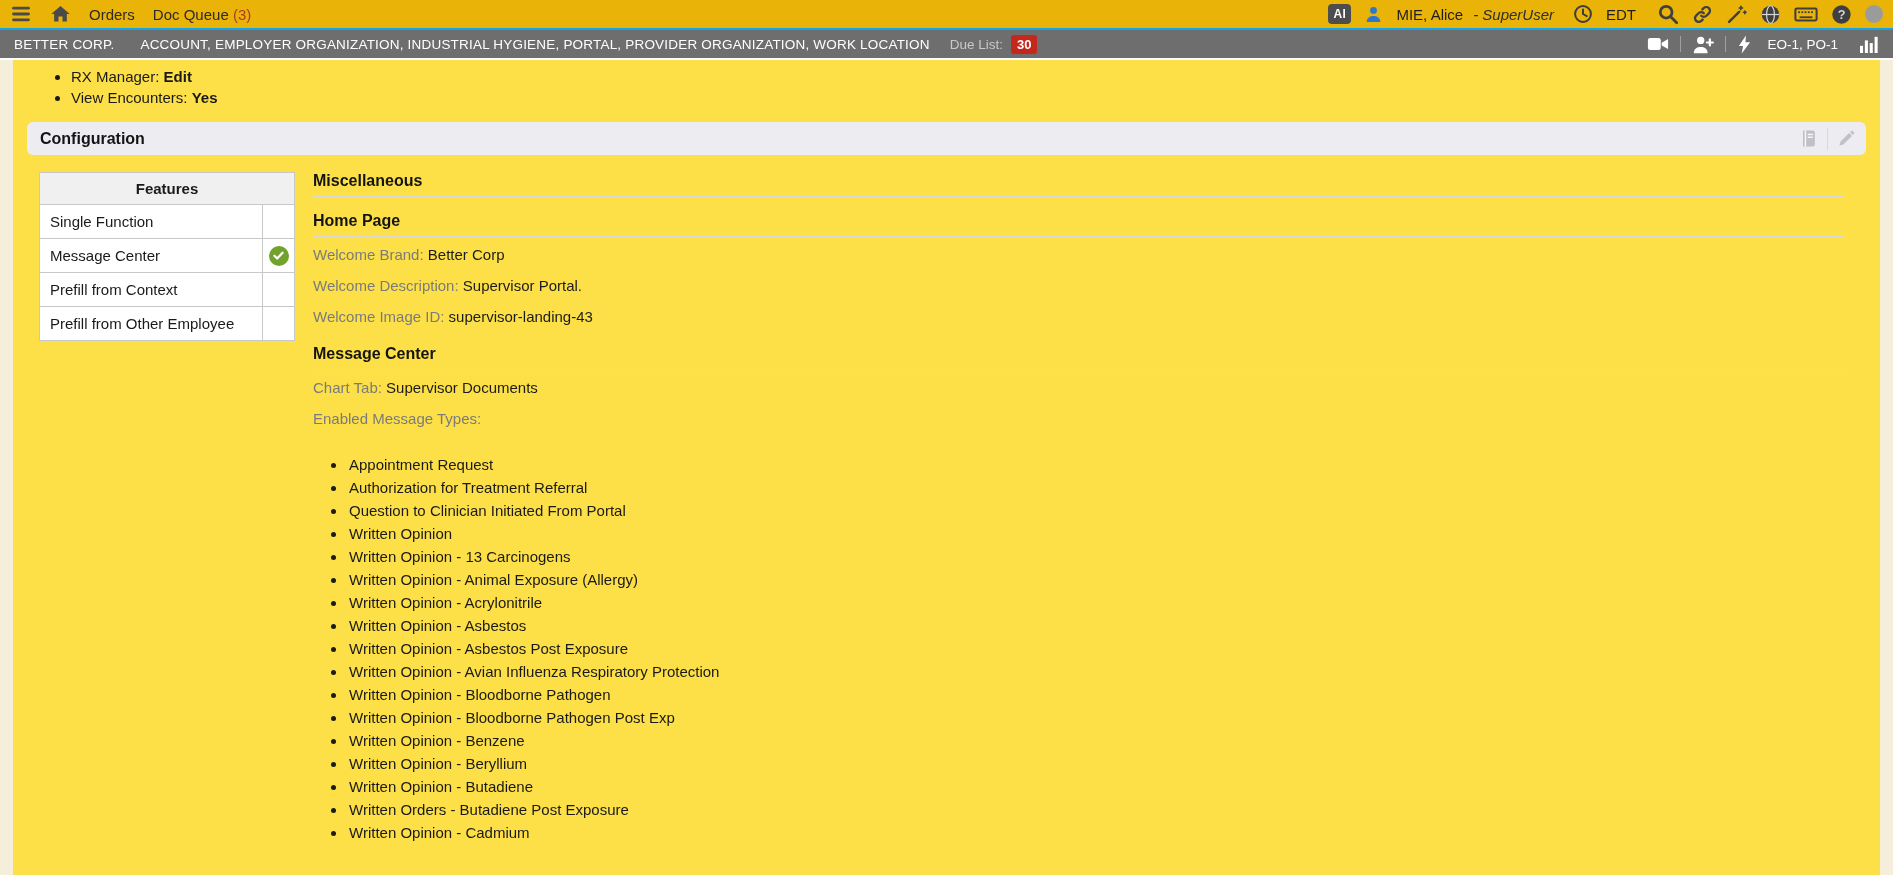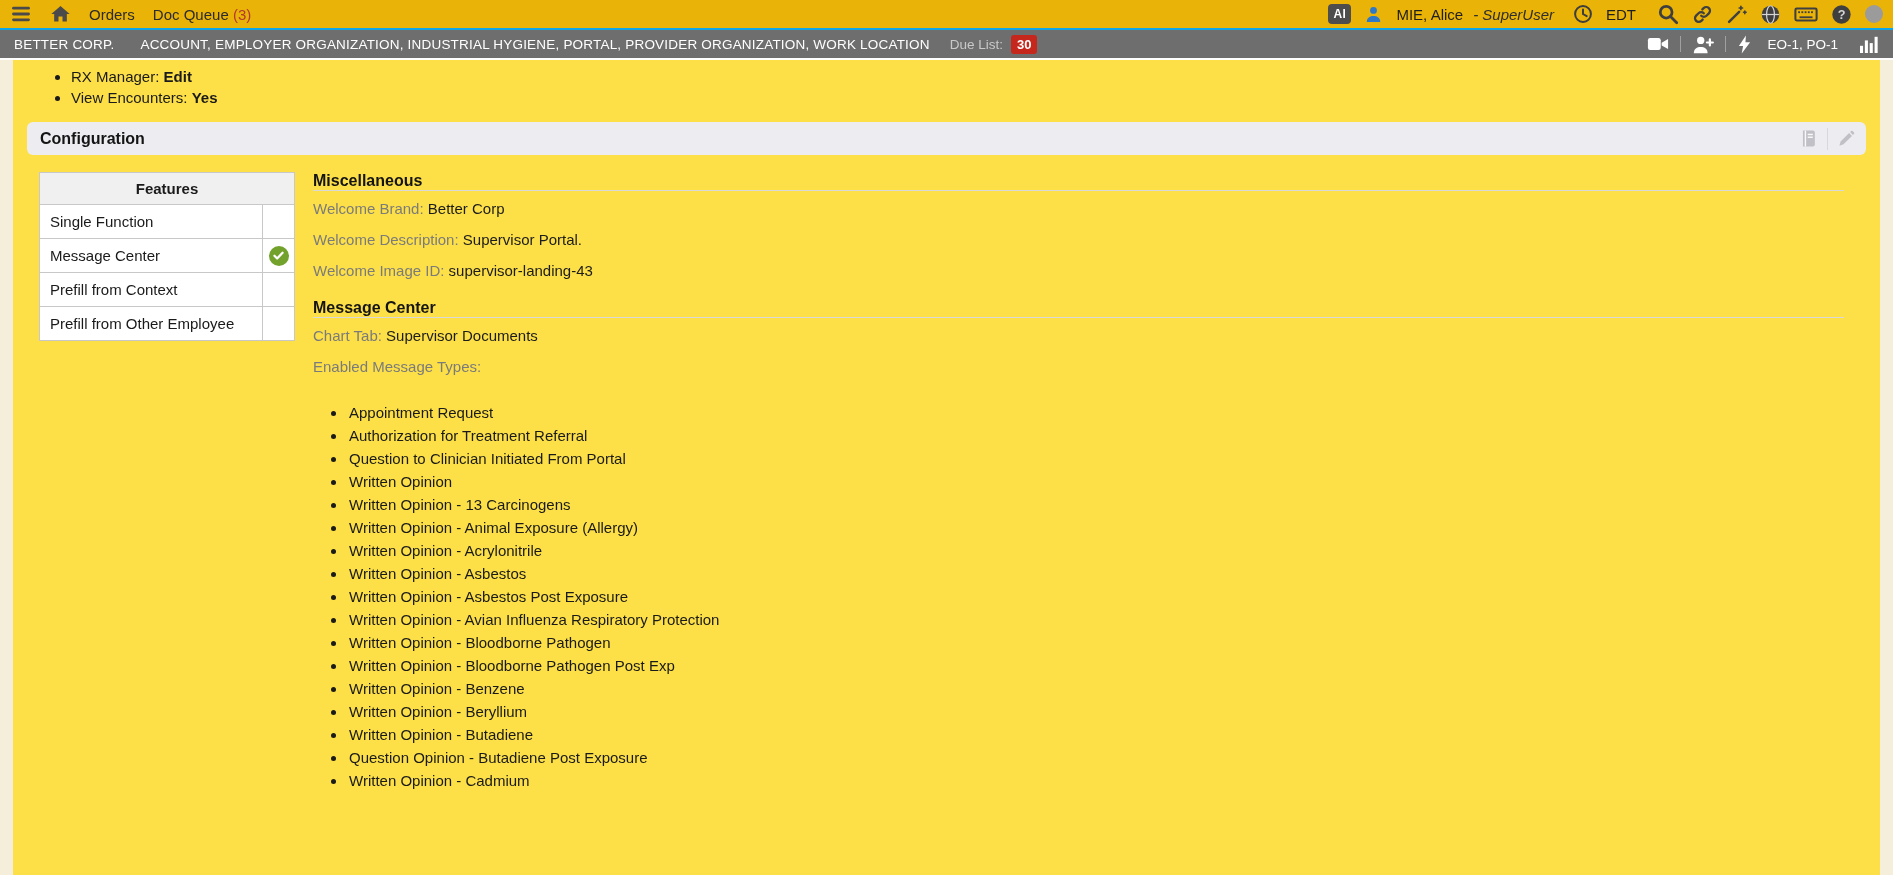--- a/index.html
+++ b/index.html
@@ -77,21 +77,21 @@
   table.features td.feat-label { padding:8px 10px; }
   table.features td.feat-check { width:32px; text-align:center; padding:4px; }
   .check-circle {
     width:20px; height:20px; border-radius:50%; background:#72a22c;
     display:inline-flex; align-items:center; justify-content:center;
   }
 
   .detail-col { flex:1; margin-left:18px; min-width:0; }
   .sec-title {
     font-size:16px; font-weight:bold; color:#141414;
-    border-bottom:1px solid #d9d9d9; padding-bottom:0; margin-top:15px;
+    border-bottom:1px solid #d9d9d9; padding-bottom:6px; margin-top:15px;
   }
   .sec-title:first-child { margin-top:0; }
   .field { font-size:15px; line-height:26px; margin-top:5px; }
   .field:first-of-type { margin-top:8px; }
   .f-label { color:#7b7b7b; }
   .f-value { color:#1c1c1c; }
   ul.msg-list { list-style:disc; margin:21px 0 0 0; padding-left:34px; font-size:15px; color:#1a1a1a; }
   ul.msg-list li { line-height:23px; padding-left:2px; }
 </style>
 </head>
@@ -313,20 +313,21 @@
                 </span>
               </td>
             </tr>
           </tbody>
       </table>
 
       <div class="detail-col">
 
         <div class="sec-title">Miscellaneous</div>
 
+        <div class="sec-title">Home Page</div>
         <div class="field">
           <span class="f-label">Welcome Brand:</span>
           <span class="f-value">Better Corp</span>
         </div>
         <div class="field">
           <span class="f-label">Welcome Description:</span>
           <span class="f-value">Supervisor Portal.</span>
         </div>
         <div class="field">
           <span class="f-label">Welcome Image ID:</span>
@@ -367,21 +368,21 @@
             <li>Written Opinion - Bloodborne Pathogen</li>
 
             <li>Written Opinion - Bloodborne Pathogen Post Exp</li>
 
             <li>Written Opinion - Benzene</li>
 
             <li>Written Opinion - Beryllium</li>
 
             <li>Written Opinion - Butadiene</li>
 
-            <li>Question Opinion - Butadiene Post Exposure</li>
+            <li>Written Orders - Butadiene Post Exposure</li>
 
             <li>Written Opinion - Cadmium</li>
 
           </ul>
       </div>
     </div>
   </div>
 </div>
 
 </body></html>

